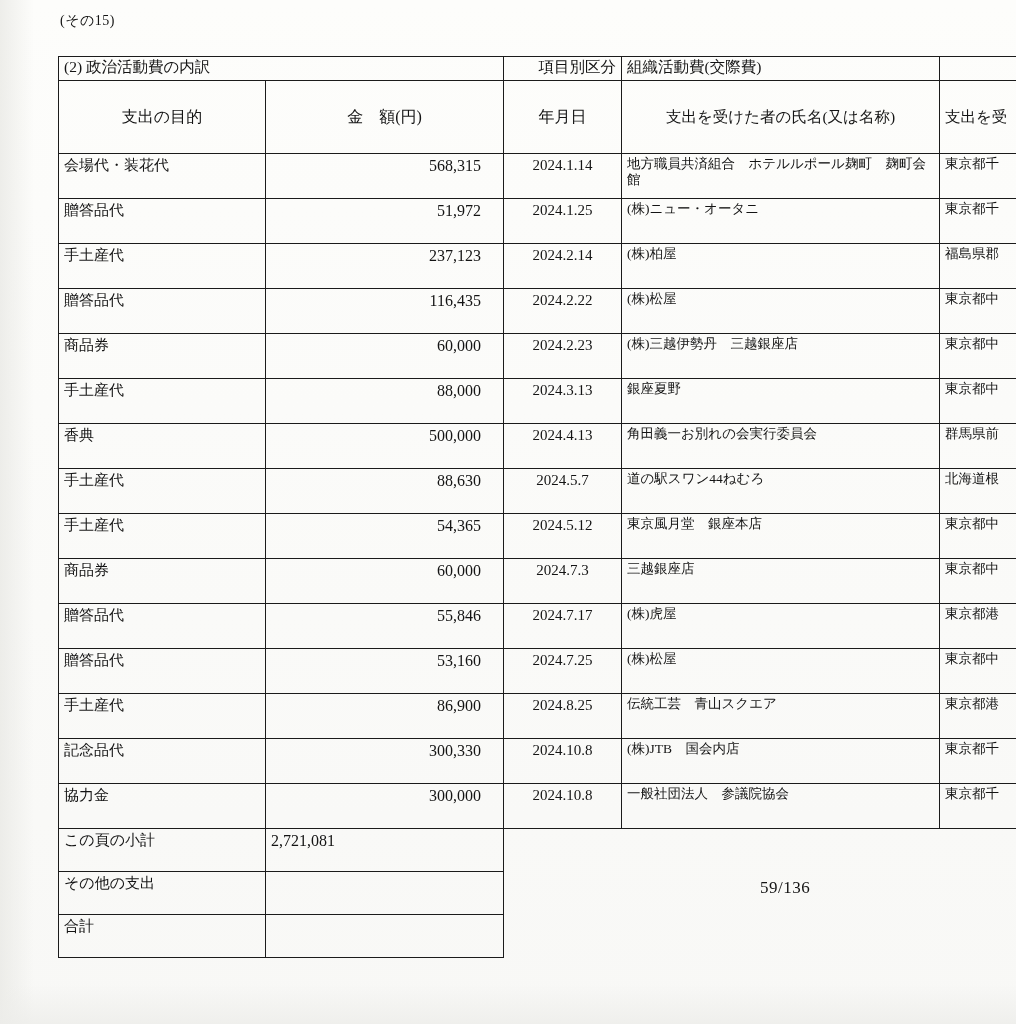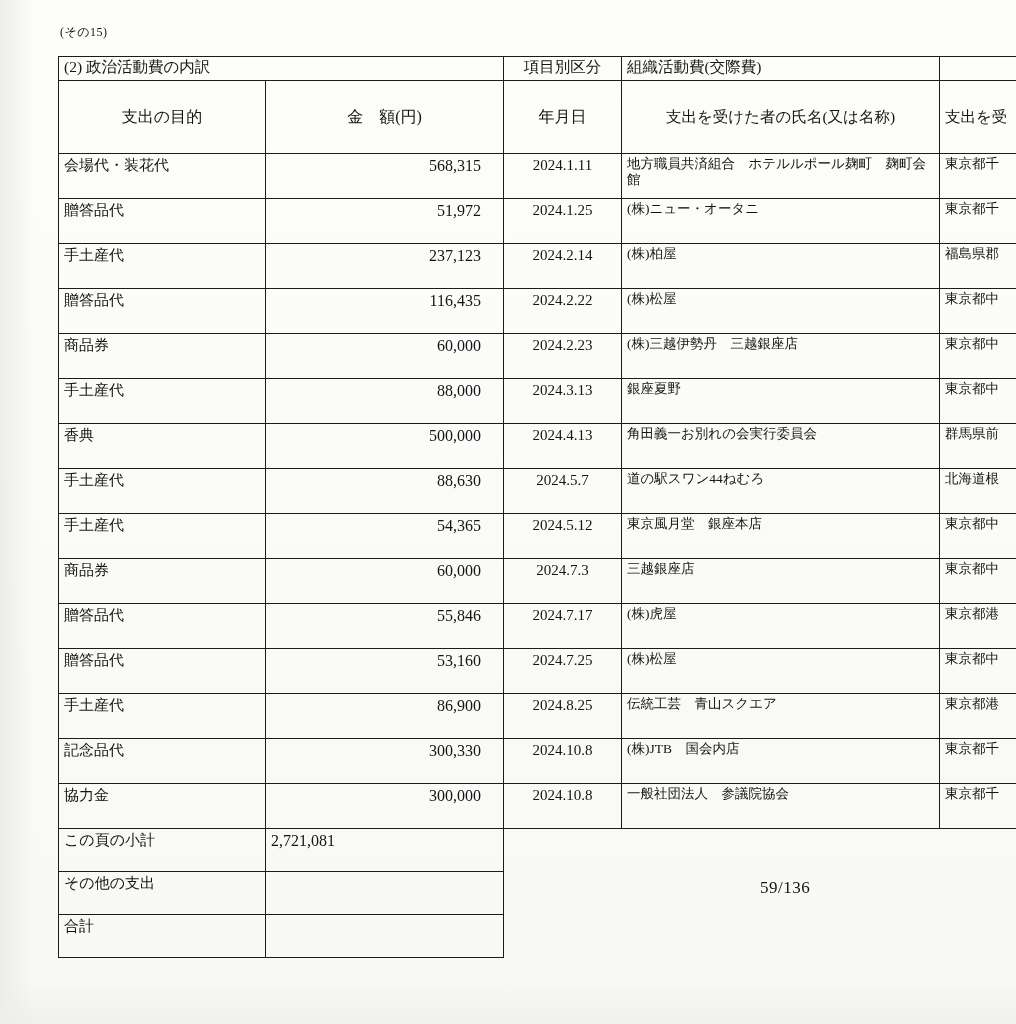--- a/index.html
+++ b/index.html
@@ -33,22 +33,22 @@
   .scan-shadow-bottom {
     position: absolute;
     left: 0; bottom: 0; width: 1016px; height: 40px;
     background: linear-gradient(0deg, #ededea 0%, rgba(255,255,255,0) 100%);
     opacity: .8;
   }
 
   .sheet-label {
     position: absolute;
     left: 60px;
-    top: 24px;
-    font-size: 12px;
+    top: 12px;
+    font-size: 14px;
     letter-spacing: .5px;
     white-space: nowrap;
     font-family: Liberation Serif, serif;
   }
 
   
   .doc-table {
     position: absolute;
     left: 58px;
     top: 56px;
@@ -72,21 +72,21 @@
   col.c-addr    { width: 180px; }
 
   
   .row-title td {
     height: 21px;
     font-size: 15.5px;
     padding-top: 1px;
     padding-bottom: 1px;
     white-space: nowrap;
   }
-  .kubun-label { text-align: center; }
+  .kubun-label { text-align: right; }
   .kubun-value { text-align: left; }
 
   
   .row-head td {
     height: 68px;
     text-align: center;
     vertical-align: middle;
     font-size: 16px;
     white-space: nowrap;
   }
@@ -165,21 +165,21 @@
       <td>支出の目的</td>
       <td>金　額(円)</td>
       <td>年月日</td>
       <td class="name-head">支出を受けた者の氏名(又は名称)</td>
       <td class="addr-head">支出を受</td>
     </tr>
 
     <tr class="row-data">
       <td class="cell-purpose">会場代・装花代</td>
       <td class="cell-amount">568,315</td>
-      <td class="cell-date">2024.1.11</td>
+      <td class="cell-date">2024.1.14</td>
       <td class="cell-name two-line">地方職員共済組合　ホテルルポール麹町　麹町会館</td>
       <td class="cell-addr">東京都千</td>
     </tr>
     <tr class="row-data">
       <td class="cell-purpose">贈答品代</td>
       <td class="cell-amount">51,972</td>
       <td class="cell-date">2024.1.25</td>
       <td class="cell-name">(株)ニュー・オータニ</td>
       <td class="cell-addr">東京都千</td>
     </tr>

